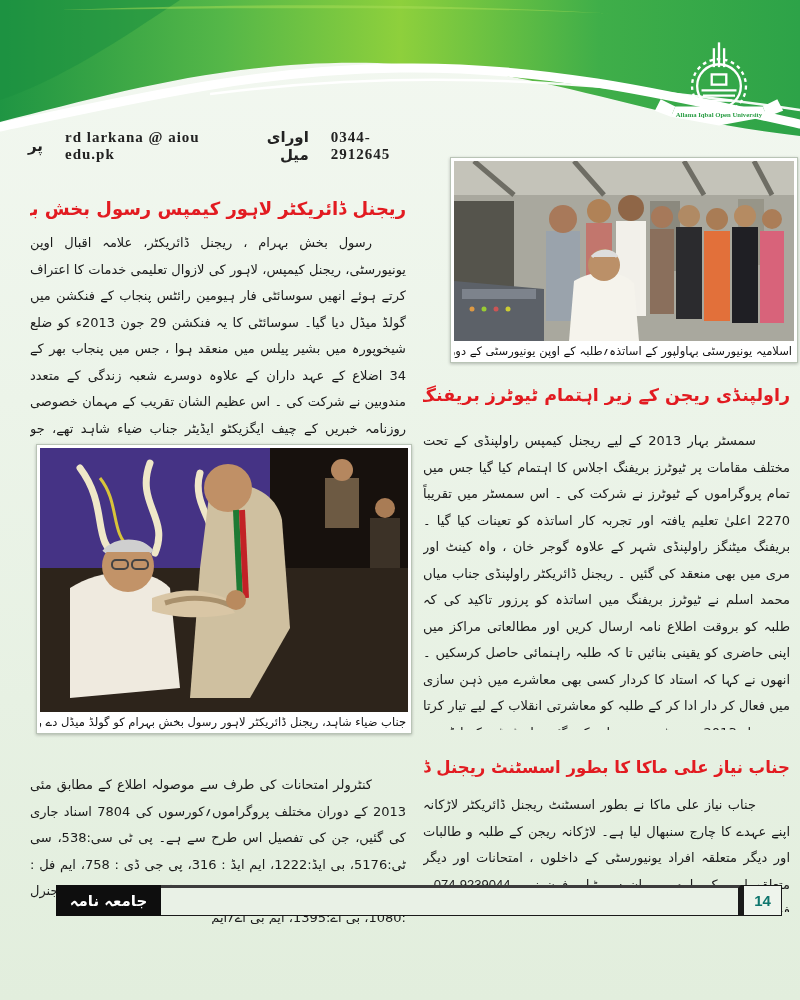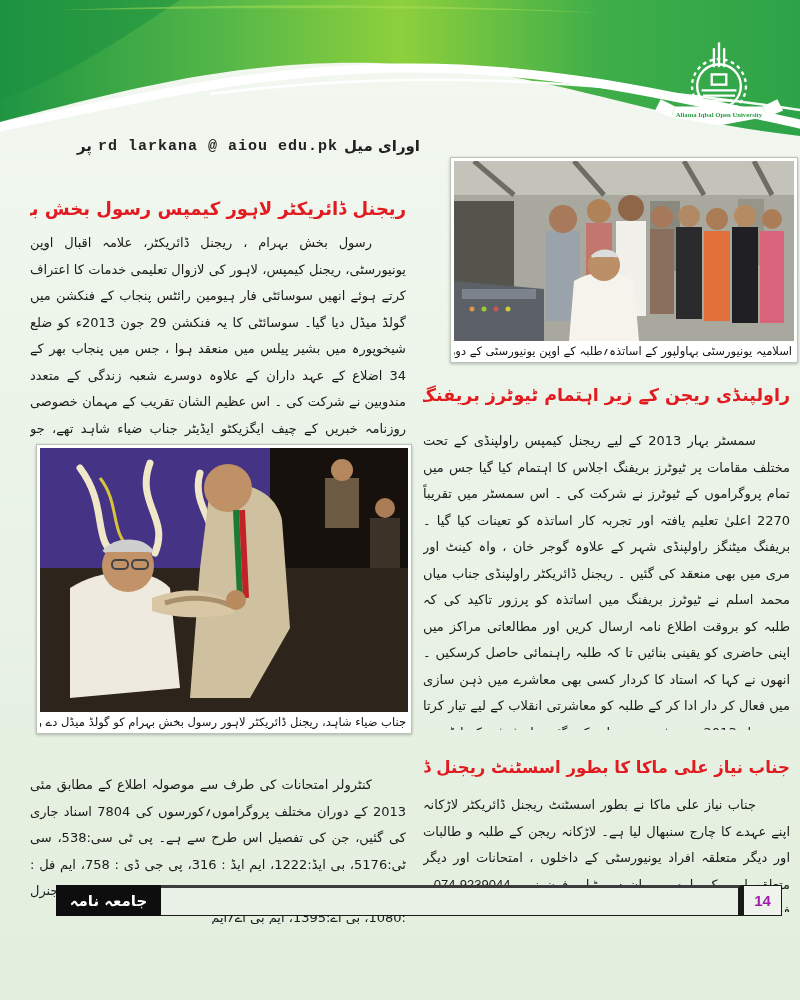--- a/index.html
+++ b/index.html
@@ -8,21 +8,21 @@
     background:linear-gradient(180deg,#f3f8f1 0%, #ecf4e9 40%, #e2eedd 100%);
     font-family:"DejaVu Sans",sans-serif; color:#1b1b1b;
   }
   .header-svg{position:absolute;top:0;left:0;}
   .logo{position:absolute; top:38px; left:643px; width:152px; height:102px;}
   .contact-line{
     position:absolute; top:134px; left:28px; width:392px; height:24px;
     direction:rtl; font-size:15px; font-weight:bold; color:#222;
     display:flex; justify-content:flex-start; gap:6px; align-items:center;
   }
-  .contact-line .ltr{direction:ltr; unicode-bidi:embed; font-family:Liberation Mono, monospace; letter-spacing:1px;}
+  .contact-line .ltr{direction:ltr; unicode-bidi:embed; font-family:Liberation Serif, serif; letter-spacing:1px;margin-left:16px;}
   .contact-line2{
     position:absolute; top:160px; left:30px; width:360px; height:24px;
     direction:rtl; text-align:left; font-size:13.5px; color:#222;
   }
   .urdu{direction:rtl; font-family:"DejaVu Sans",sans-serif;text-align:right;}
   .heading{
     position:absolute; color:#e21b21; font-weight:bold; text-align:center;
     direction:rtl; overflow:hidden; white-space:nowrap;
   }
   .body-text{
@@ -46,21 +46,21 @@
   }
   .footer-rule{
     position:absolute; left:105px; top:0; width:580px; height:100%;
     background:#e9f1e6; border-top:3px solid #3c3c3c; border-bottom:1px solid #1a1a1a;
     border-right:3px solid #1a1a1a; box-sizing:border-box;
   }
   .footer-page{
     position:absolute; left:685px; top:0; width:41px; height:100%;
     background:#eef4ec; border:1px solid #1a1a1a; border-left:3px solid #1a1a1a; box-sizing:border-box;
     display:flex; align-items:center; justify-content:center;
-    font-family:"Liberation Sans",sans-serif; font-size:15px; font-weight:bold; color:#a21caf;
+    font-family:"Liberation Sans",sans-serif; font-size:15px; font-weight:bold; color:#0f766e;
   }
 </style>
 </head>
 <body>
 
 <div class="page">
 
   <svg class="header-svg" width="800" height="150" viewBox="0 0 800 150">
     <defs>
       <linearGradient id="g1" x1="0" y1="0" x2="1" y2="0">
@@ -88,20 +88,21 @@
       <path d="M40,36 H64 M41,39.5 H63 M43,43 H61"></path>
       <rect x="47" y="25" width="10" height="7"></rect>
     </g>
     <path d="M22,47 L82,47 L85,54 L52,60 L19,54 Z" fill="#ffffff"></path>
     <path d="M12,42 L22,47 L19,54 L8,50 Z" fill="#ffffff"></path>
     <path d="M92,42 L82,47 L85,54 L96,50 Z" fill="#ffffff"></path>
     <text x="52" y="54" text-anchor="middle" font-size="4.6" fill="#2a9d44" font-family="Liberation Serif, serif" font-weight="bold">Allama Iqbal Open University</text>
   </svg>
 
   <div class="contact-line">
+    <span class="ltr">0344-2912645</span>
     <span class="urdu">اورای میل</span>
     <span class="ltr">rd larkana @ aiou edu.pk</span>
     <span class="urdu">پر</span>
   </div>
 
   <div class="heading" style="top:198px; left:30px; width:376px; font-size:18px;">ریجنل ڈائریکٹر لاہور کیمپس رسول بخش بہرام کا اعزاز</div>
 
   <div class="body-text" style="top:230px; left:30px; width:376px; height:212px;"><span class="indent"></span><span>رسول بخش بہرام ، ریجنل ڈائریکٹر، علامہ اقبال اوپن یونیورسٹی، ریجنل کیمپس، لاہور کی لازوال تعلیمی خدمات کا اعتراف کرتے ہوئے انھیں سوسائٹی فار ہیومین رائٹس پنجاب کے فنکشن میں گولڈ میڈل دیا گیا۔ سوسائٹی کا یہ فنکشن 29 جون 2013ء کو ضلع شیخوپورہ میں بشیر پیلس میں منعقد ہوا ، جس میں پنجاب بھر کے 34 اضلاع کے عہد داران کے علاوہ دوسرے شعبہ زندگی کے متعدد مندوبین نے شرکت کی ۔ اس عظیم الشان تقریب کے مہمان خصوصی روزنامہ خبریں کے چیف ایگزیکٹو ایڈیٹر جناب ضیاء شاہد تھے، جو علالت کے باوجود خصوصی طور پر اس تقریب کے لیے تشریف لائے۔</span></div>
 
   <figure style="top:444px; left:36px; width:368px;">

